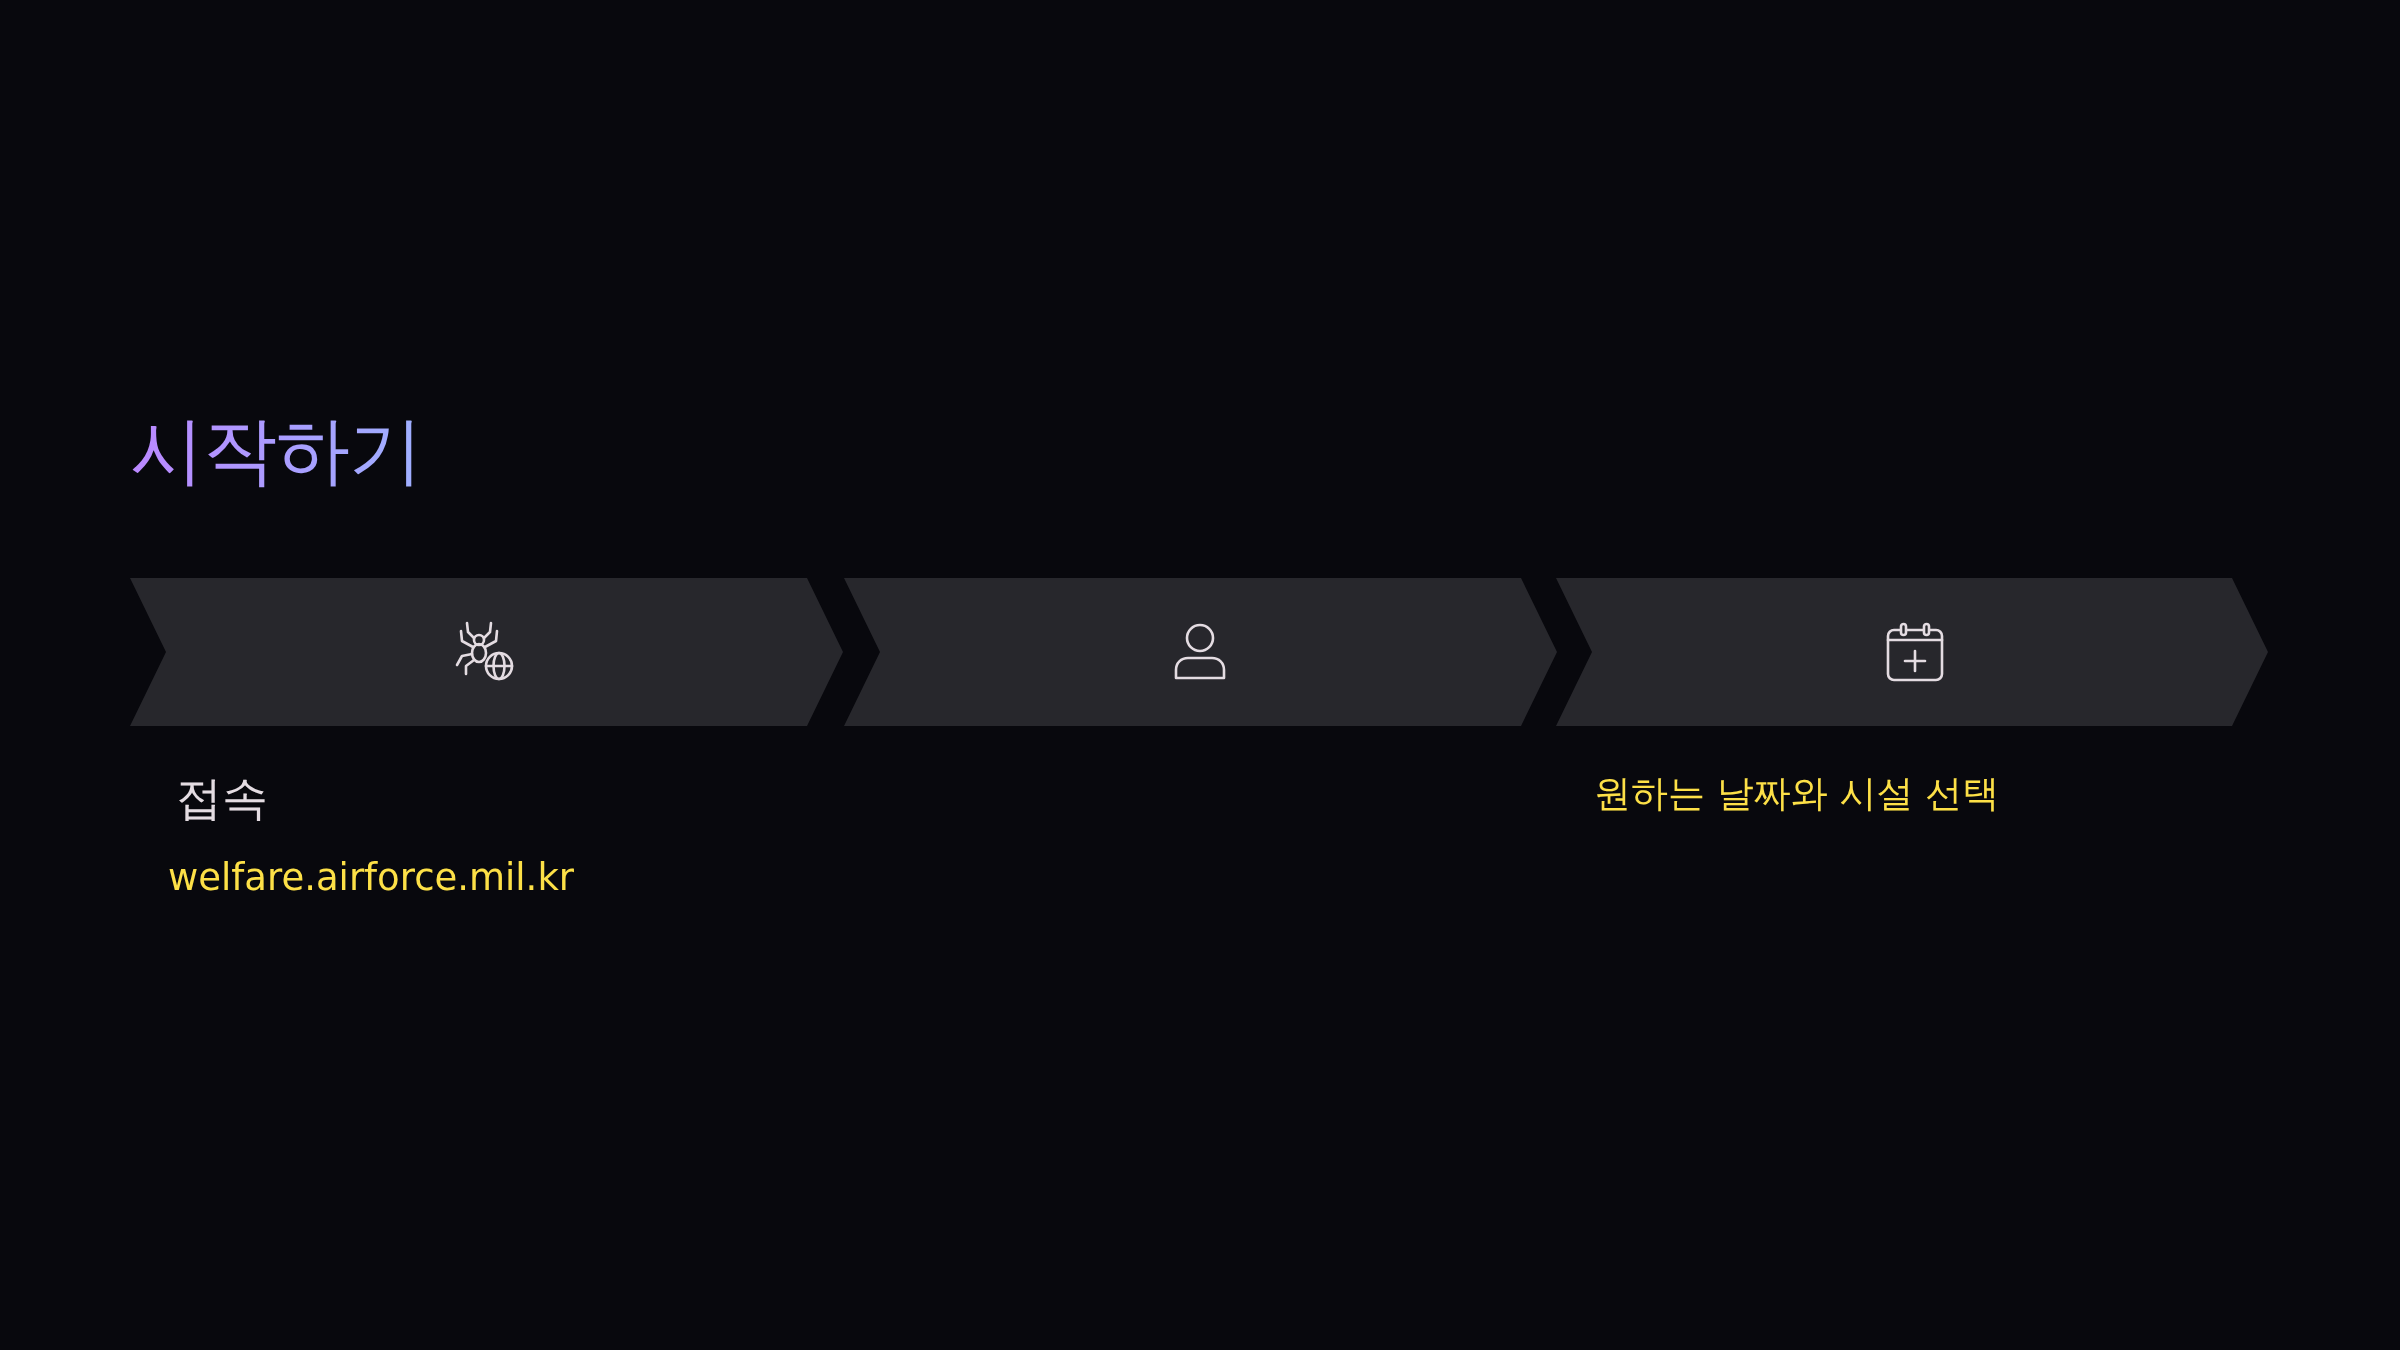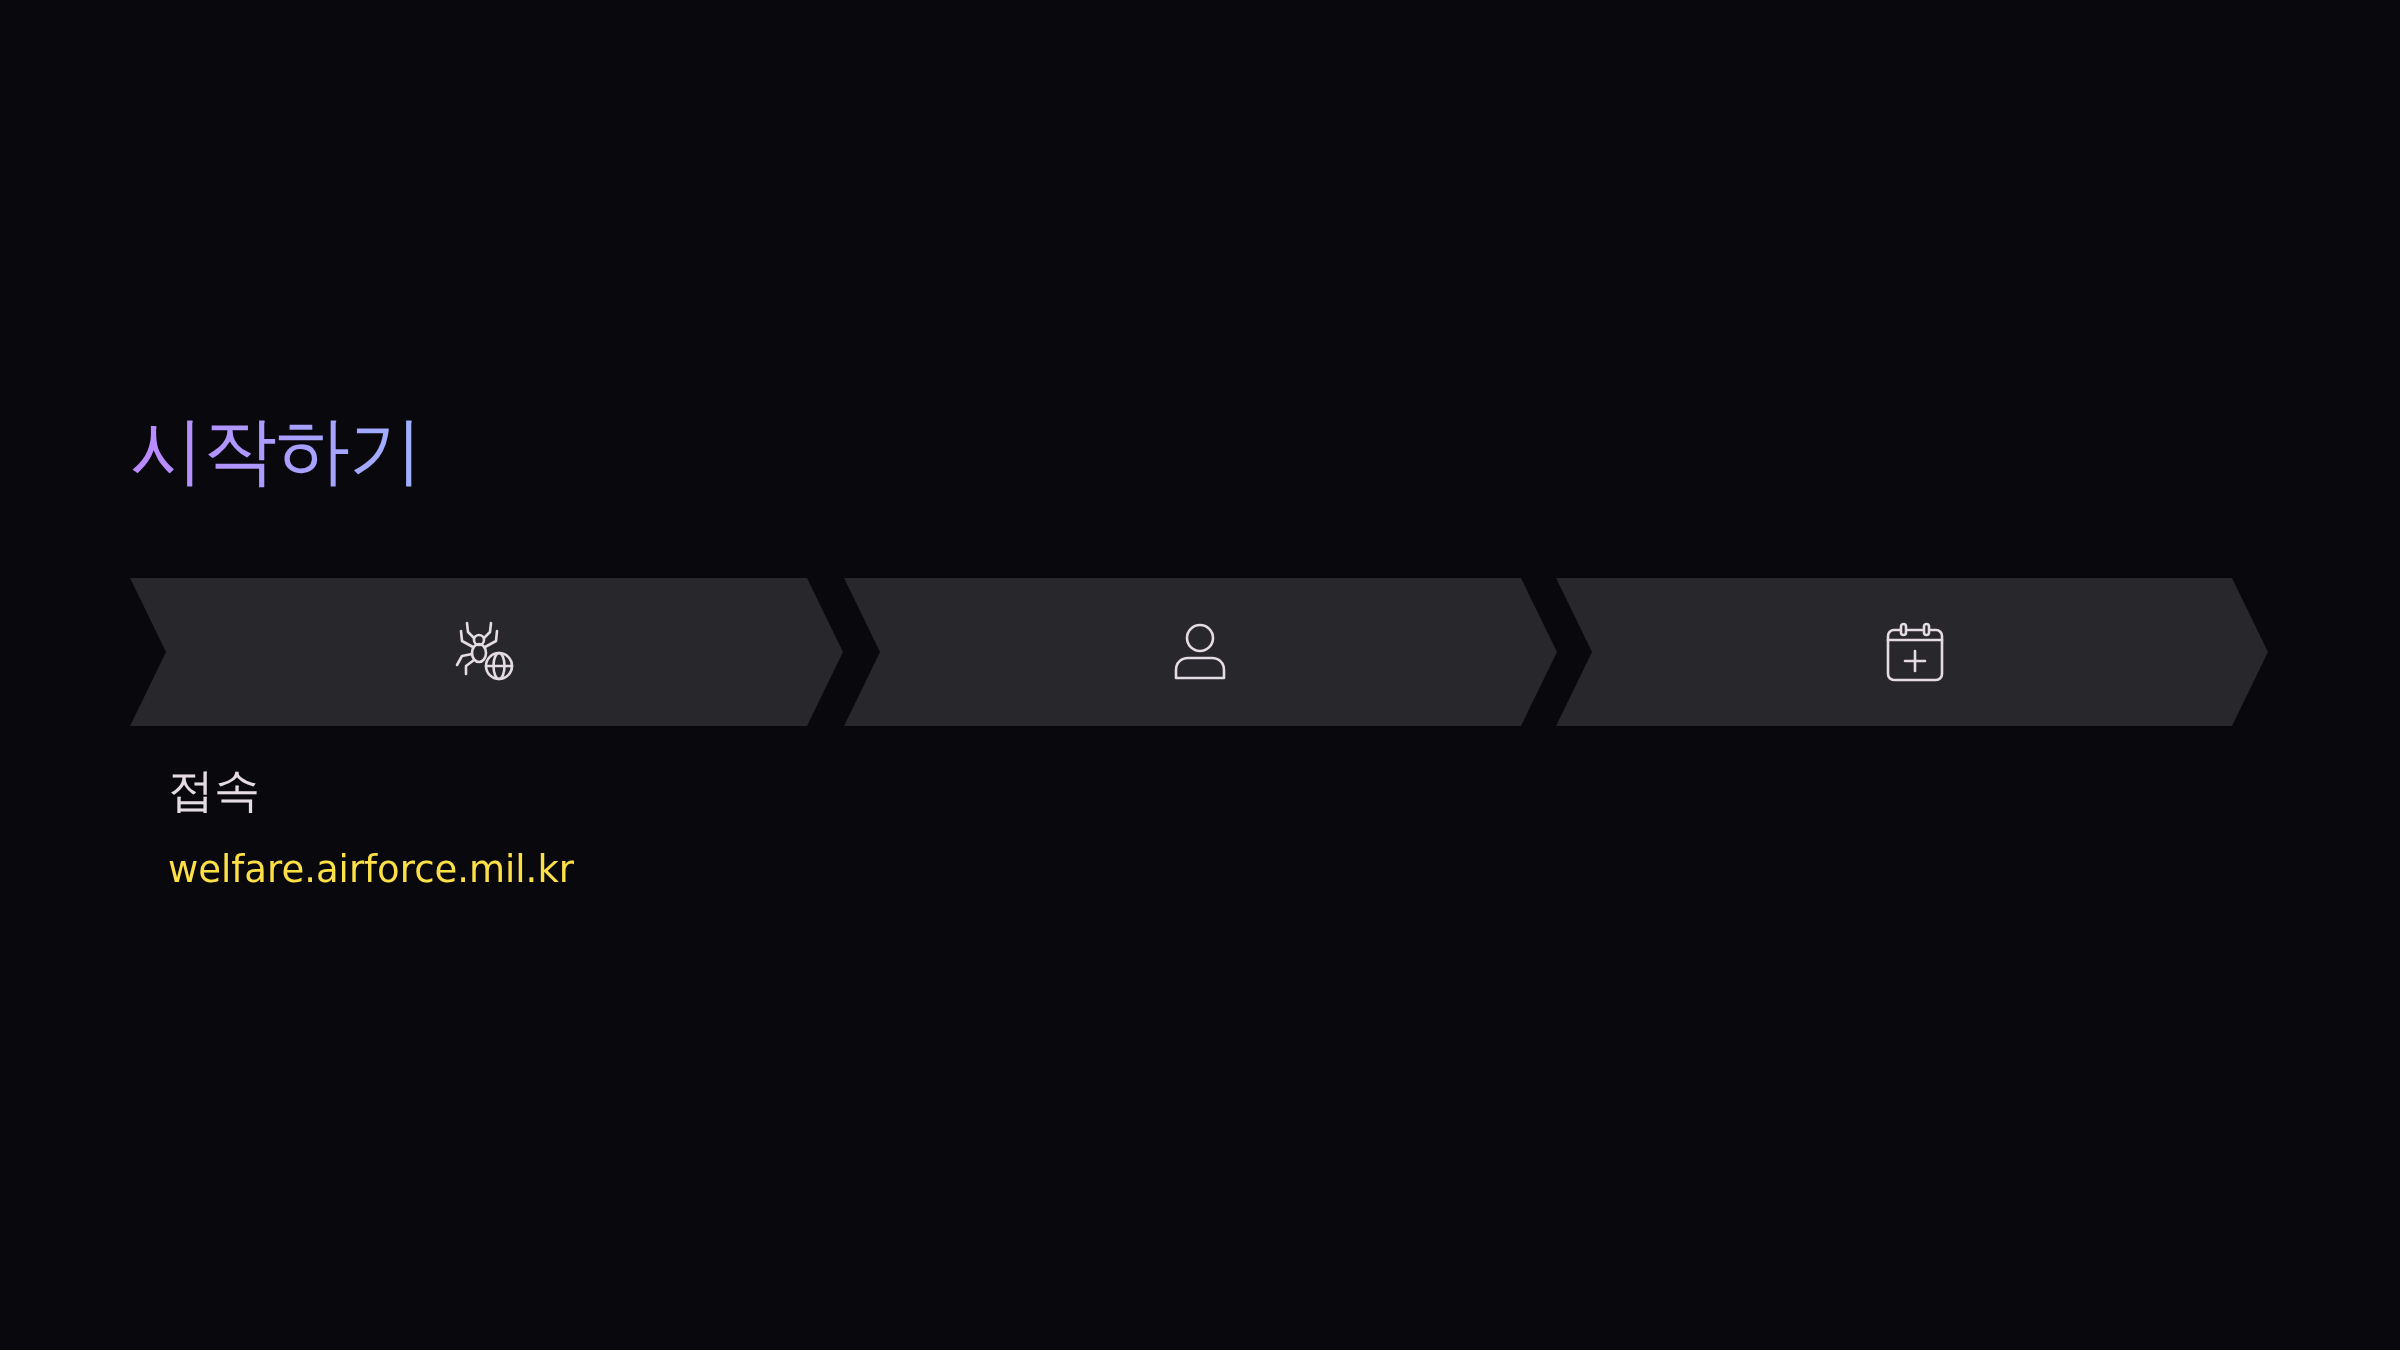--- a/index.html
+++ b/index.html
@@ -56,21 +56,21 @@
     }
     .step-text {
       position: absolute;
       top: 752px;
     }
     .step-heading {
       font-size: 46px;
       line-height: 76px;
       color: #e4dce2;
       font-weight: 400;
-      margin: 0;
+      margin: 8px;
       white-space: nowrap;
     }
     .step-desc {
       margin-top: 10px;
       font-size: 37px;
       line-height: 64px;
       color: #fde047;
       white-space: nowrap;
     }
   </style>
@@ -137,14 +137,15 @@
     </div>
   </div>
 
   <div class="step-text" style="left:168px;">
     <div class="step-heading">접속</div>
     <div class="step-desc">welfare.airforce.mil.kr</div>
   </div>
 
 
   <div class="step-text" style="left:1594px;">
+    <div class="step-desc">원하는 날짜와 시설 선택</div>
   </div>
 </div>
 
 </body></html>

